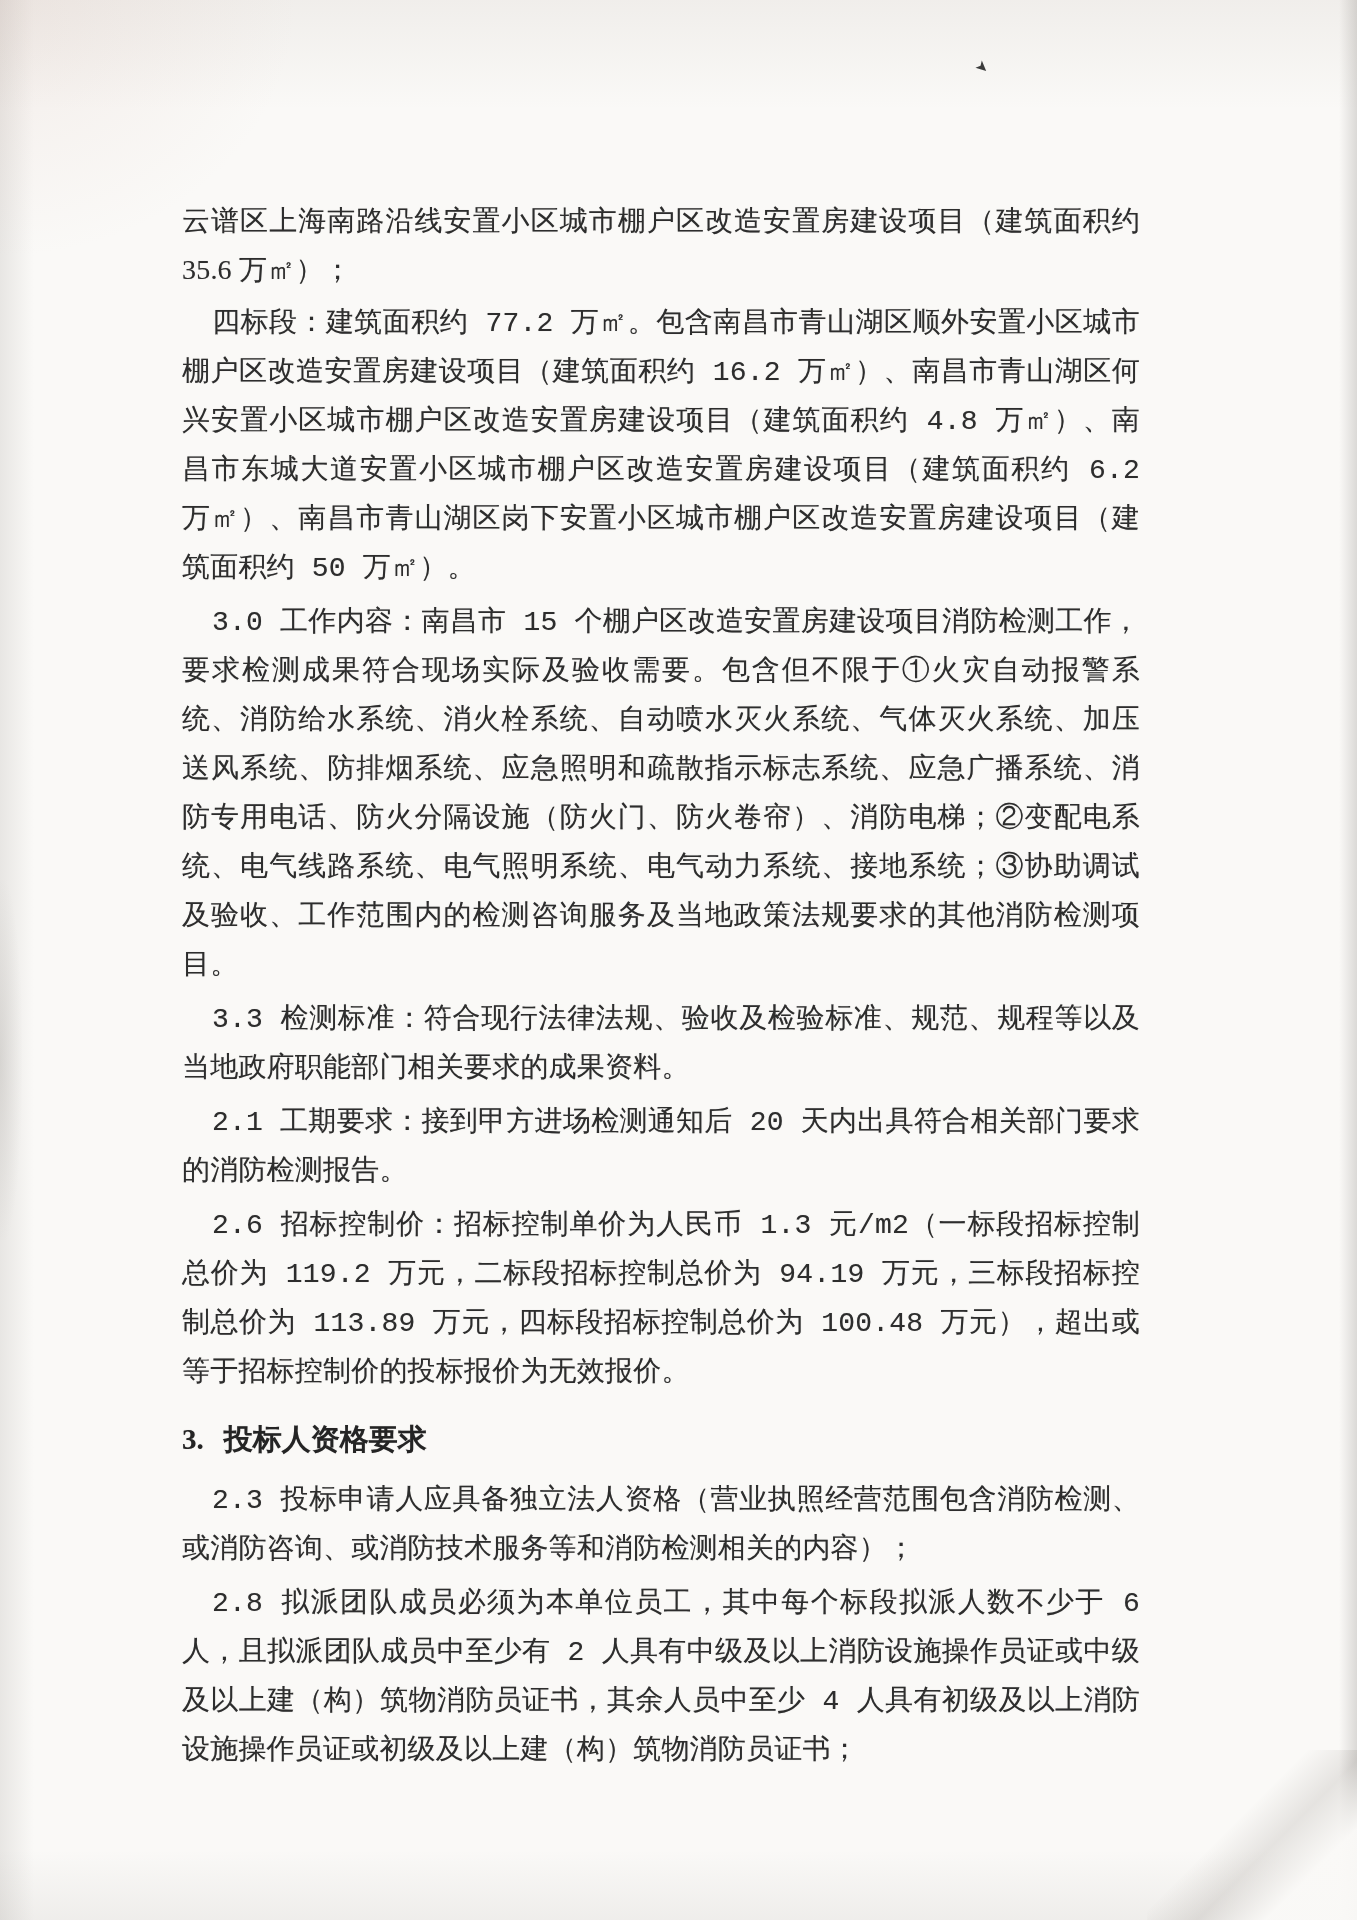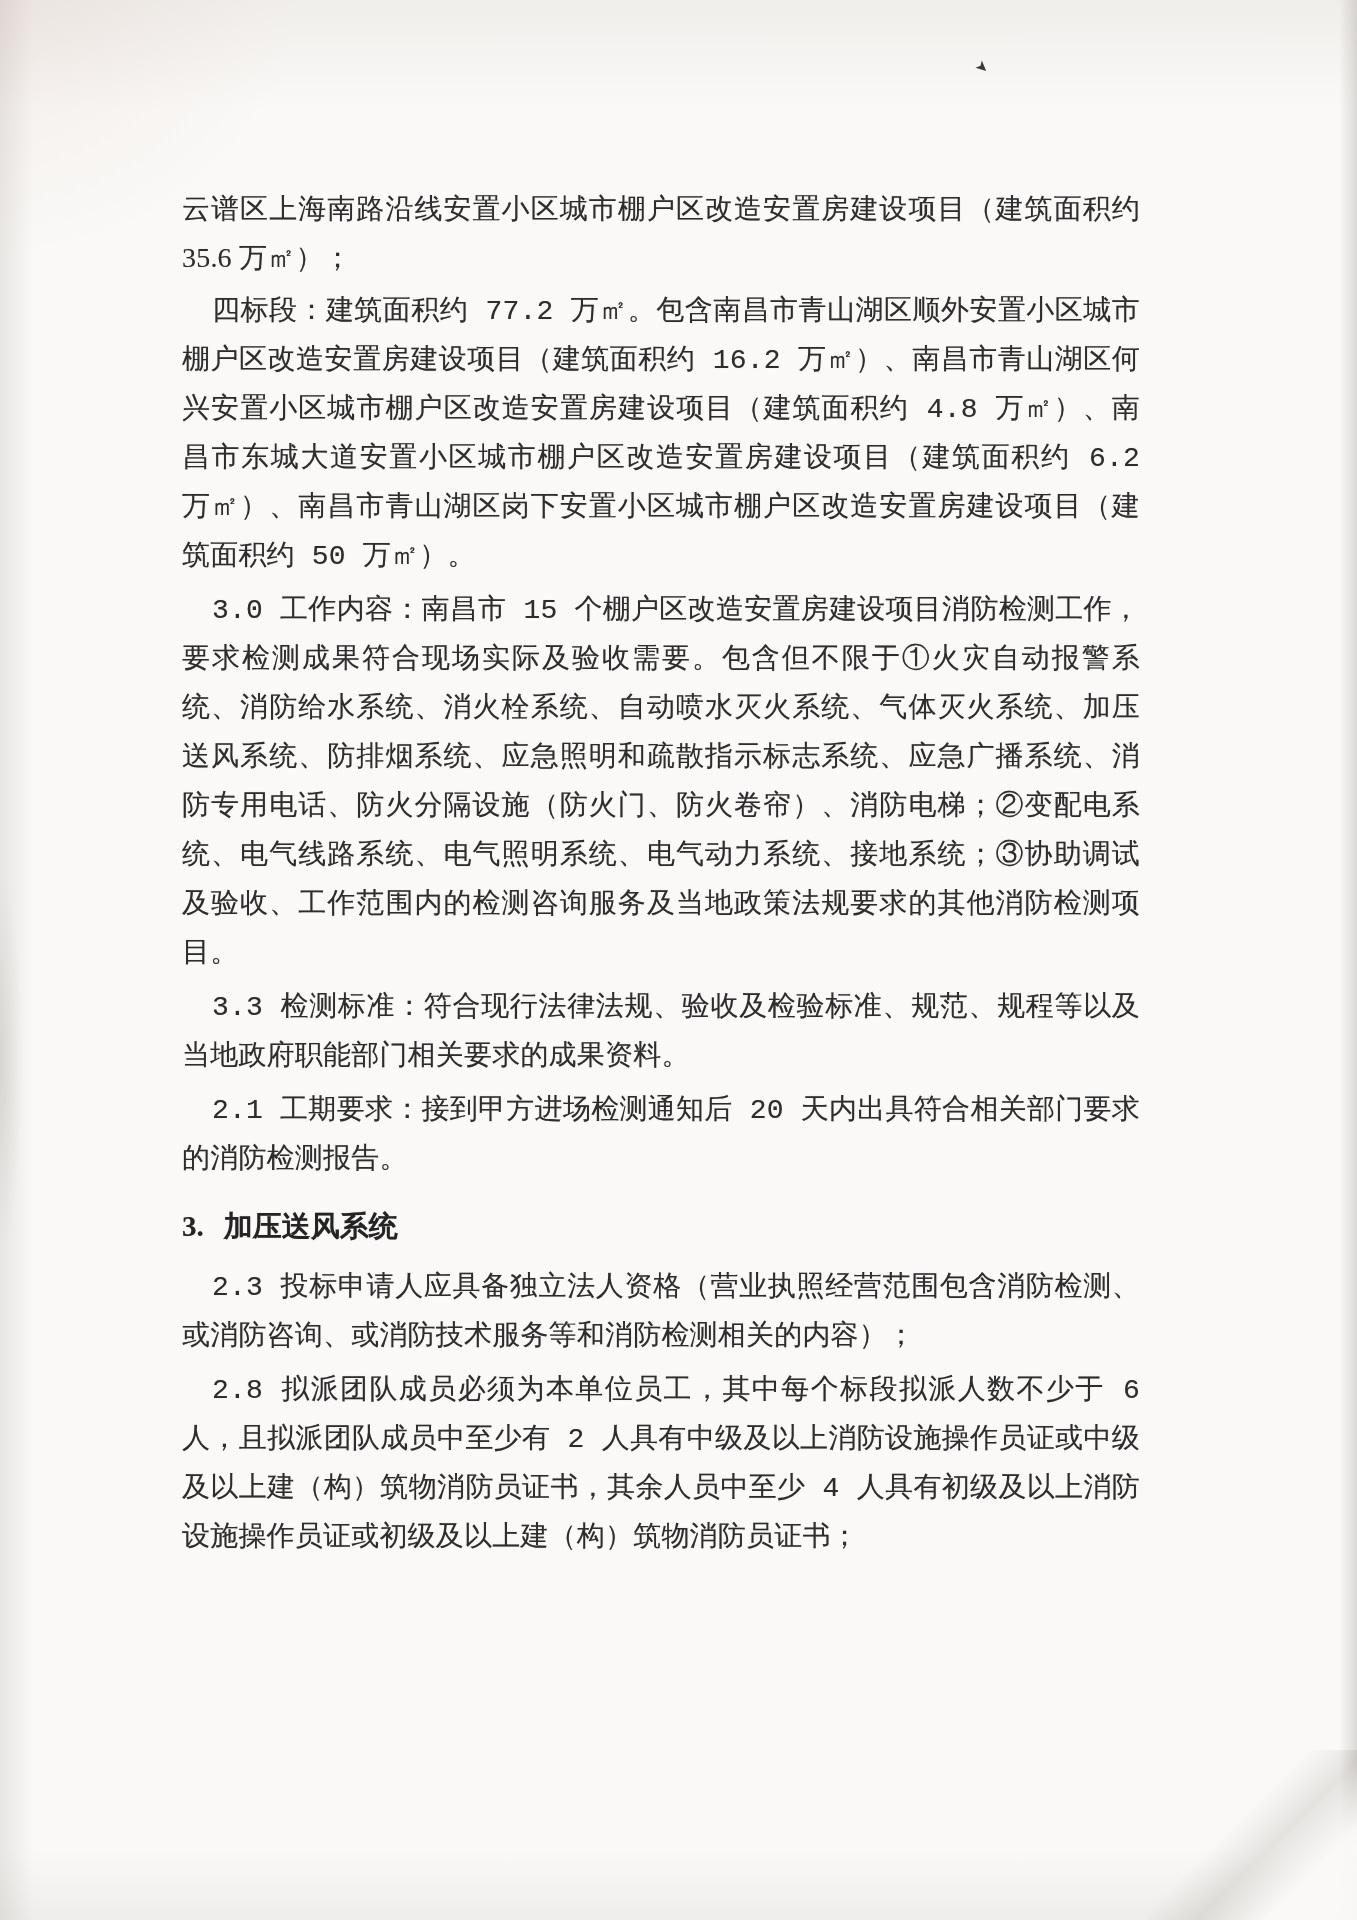--- a/index.html
+++ b/index.html
@@ -40,21 +40,21 @@
     top: 58px;
     font-size: 15px;
     color: #3b3b3b;
     transform: rotate(42deg);
     font-family: "DejaVu Sans", sans-serif;
   }
 
   .content {
     position: absolute;
     left: 182px;
-    top: 184px;
+    top: 196px;
     width: 958px;
     color: #2d2d2d;
     text-shadow: 0 0 0.7px rgba(45,45,45,0.35);
   }
   .para {
     margin: 0 0 5px 0;
     font-size: 28px;
     line-height: 49px;
     text-align: justify;
     letter-spacing: 0.2px;
@@ -90,24 +90,25 @@
     <p class="para">云谱区上海南路沿线安置小区城市棚户区改造安置房建设项目（建筑面积约 35.6 万㎡）；</p>
 
     <p class="para indent">四标段：建筑面积约 77.2 万㎡。包含南昌市青山湖区顺外安置小区城市棚户区改造安置房建设项目（建筑面积约 16.2 万㎡）、南昌市青山湖区何兴安置小区城市棚户区改造安置房建设项目（建筑面积约 4.8 万㎡）、南昌市东城大道安置小区城市棚户区改造安置房建设项目（建筑面积约 6.2 万㎡）、南昌市青山湖区岗下安置小区城市棚户区改造安置房建设项目（建筑面积约 50 万㎡）。</p>
 
     <p class="para indent">3.0 工作内容：南昌市 15 个棚户区改造安置房建设项目消防检测工作，要求检测成果符合现场实际及验收需要。包含但不限于①火灾自动报警系统、消防给水系统、消火栓系统、自动喷水灭火系统、气体灭火系统、加压送风系统、防排烟系统、应急照明和疏散指示标志系统、应急广播系统、消防专用电话、防火分隔设施（防火门、防火卷帘）、消防电梯；②变配电系统、电气线路系统、电气照明系统、电气动力系统、接地系统；③协助调试及验收、工作范围内的检测咨询服务及当地政策法规要求的其他消防检测项目。</p>
 
     <p class="para indent">3.3 检测标准：符合现行法律法规、验收及检验标准、规范、规程等以及当地政府职能部门相关要求的成果资料。</p>
 
     <p class="para indent">2.1 工期要求：接到甲方进场检测通知后 20 天内出具符合相关部门要求的消防检测报告。</p>
 
+    <p class="para indent">2.6 招标控制价：招标控制单价为人民币 1.3 元/m2（一标段招标控制总价为 119.2 万元，二标段招标控制总价为 94.19 万元，三标段招标控制总价为 113.89 万元，四标段招标控制总价为 100.48 万元），超出或等于招标控制价的投标报价为无效报价。</p>
 
     <h3 class="heading">
       <span>3.</span>
-      <span>加压送风系统</span>
+      <span>投标人资格要求</span>
     </h3>
 
     <p class="para indent">2.3 投标申请人应具备独立法人资格（营业执照经营范围包含消防检测、或消防咨询、或消防技术服务等和消防检测相关的内容）；</p>
 
 
     <p class="para indent">2.8 拟派团队成员必须为本单位员工，其中每个标段拟派人数不少于 6 人，且拟派团队成员中至少有 2 人具有中级及以上消防设施操作员证或中级及以上建（构）筑物消防员证书，其余人员中至少 4 人具有初级及以上消防设施操作员证或初级及以上建（构）筑物消防员证书；</p>
 
   </div>
 </div>
 

